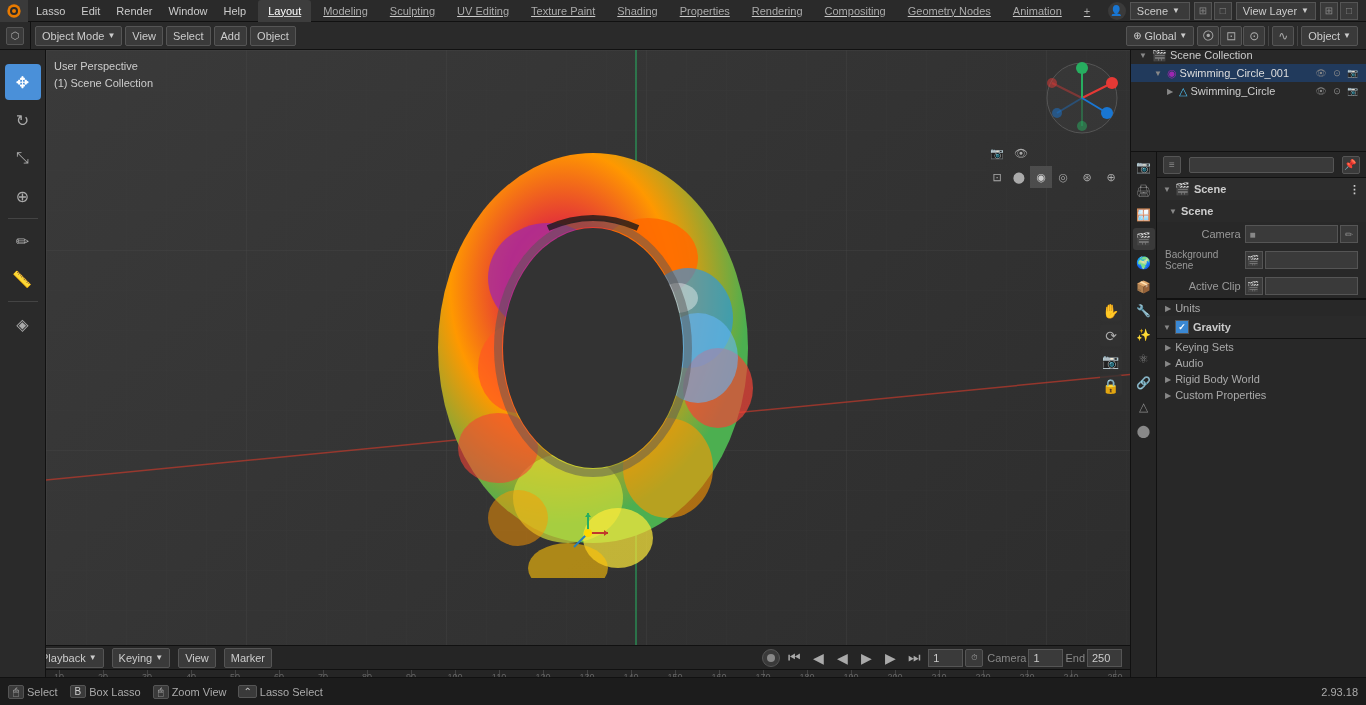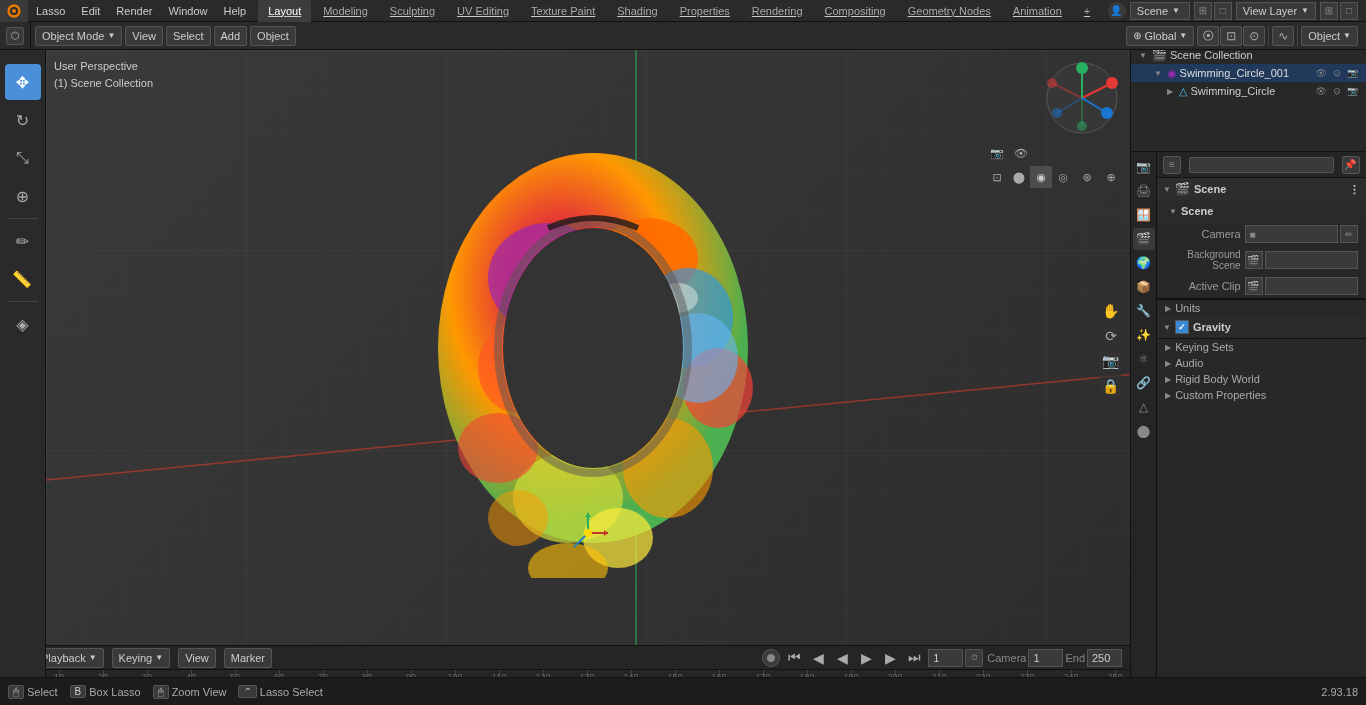--- a/index.html
+++ b/index.html
@@ -792,21 +792,21 @@
             <span class="props-label" style="flex:1;text-align:right;">Camera</span>
             <div style="display:flex;align-items:center;gap:2px;flex:1.5;">
               <div class="props-value" style="flex:1;">
                 <span style="color:#888;font-size:10px;">■</span>
               </div>
               <div style="width:18px;height:18px;background:#3a3a3a;border:1px solid #555;display:flex;align-items:center;justify-content:center;cursor:pointer;color:#888;font-size:10px;">✏</div>
             </div>
           </div>
 
           <div class="props-row">
-            <span class="props-label" style="flex:1;text-align:right;font-size:10px;">Background Scene</span>
+            <span class="props-label" style="flex:1;text-align:left;font-size:10px;">Background Scene</span>
             <div style="display:flex;align-items:center;gap:2px;flex:1.5;">
               <div style="width:18px;height:18px;background:#3a3a3a;border:1px solid #555;display:flex;align-items:center;justify-content:center;cursor:pointer;color:#888;font-size:10px;">🎬</div>
               <div class="props-value" style="flex:1;"></div>
             </div>
           </div>
 
           <div class="props-row">
             <span class="props-label" style="flex:1;text-align:right;">Active Clip</span>
             <div style="display:flex;align-items:center;gap:2px;flex:1.5;">
               <div style="width:18px;height:18px;background:#3a3a3a;border:1px solid #555;display:flex;align-items:center;justify-content:center;cursor:pointer;color:#888;font-size:10px;">🎬</div>

